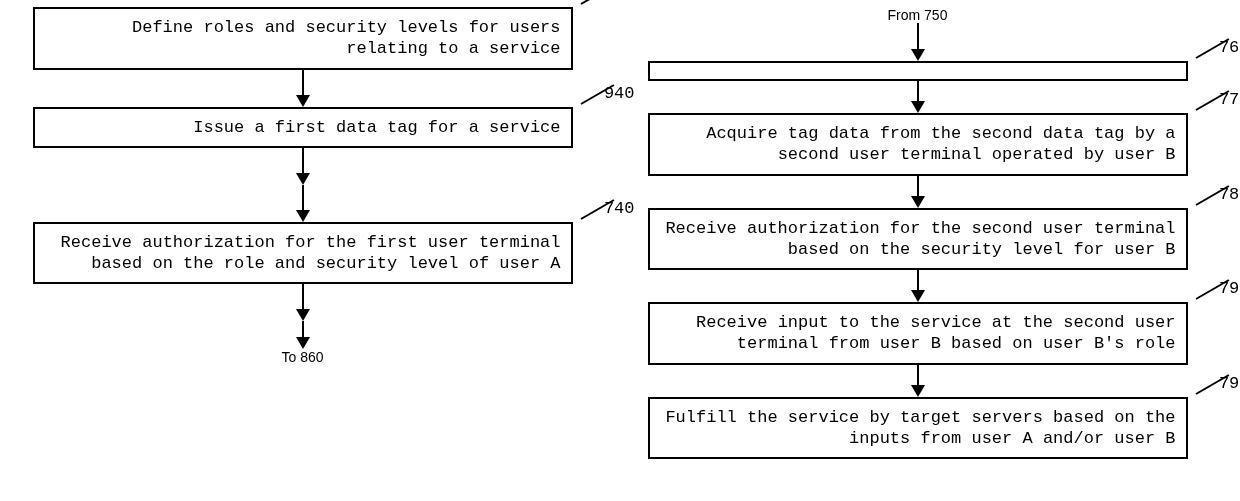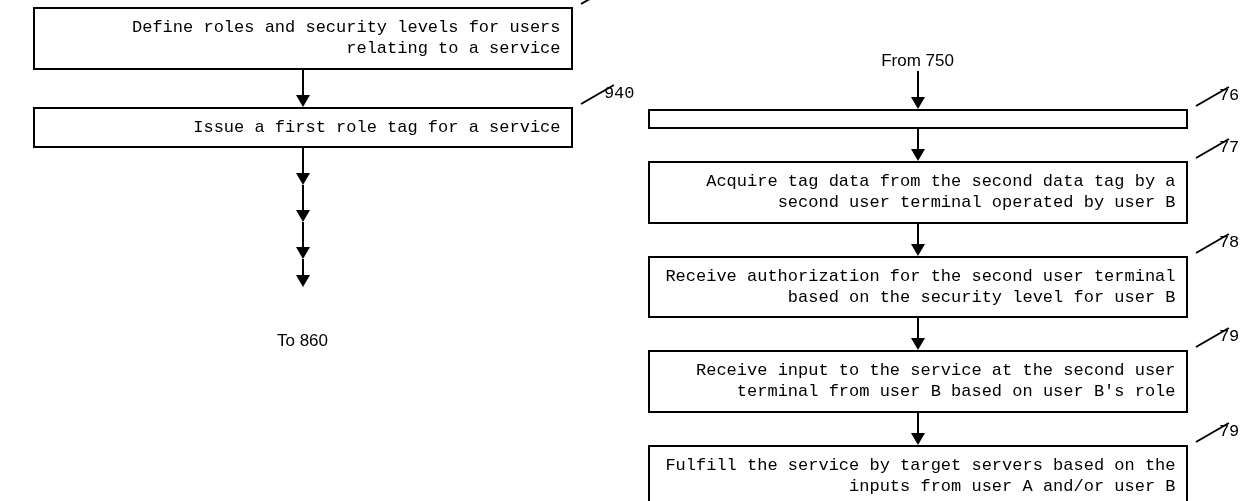--- a/index.html
+++ b/index.html
@@ -66,23 +66,22 @@
     border-left: 2px solid #000;
   }
   .arrow-v .head {
     width: 0;
     height: 0;
     border-left: 7px solid transparent;
     border-right: 7px solid transparent;
     border-top: 12px solid #000;
   }
   .entry-label, .exit-label {
-    font-size: 17px;
+    font-size: 14px;
     text-align: center;
-    margin-top: 44px;
   }
 </style>
 </head>
 <body>
 
 <div class="page">
   <div class="columns">
 
     <div class="col">
 
@@ -92,32 +91,37 @@
         <span>Define roles and security levels for users relating to a service</span>
       </div>
       <div class="arrow-v">
         <span class="shaft" style="height:25px"></span>
           <span class="head"></span>
       </div>
 
       <div class="fbox">
         <span class="refline"></span>
         <span class="refnum">940</span>
-        <span>Issue a first role tag for a service</span>
+        <span>Issue a first data tag for a service</span>
       </div>
       <div class="arrow-v">
         <span class="shaft" style="height:25px"></span>
           <span class="head"></span>
       </div>
 
       <div class="arrow-v">
         <span class="shaft" style="height:25px"></span>
           <span class="head"></span>
       </div>
 
+      <div class="fbox">
+        <span class="refline"></span>
+        <span class="refnum">740</span>
+        <span>Receive authorization for the first user terminal based on the role and security level of user A</span>
+      </div>
       <div class="arrow-v">
         <span class="shaft" style="height:25px"></span>
           <span class="head"></span>
       </div>
 
       <div class="arrow-v">
         <span class="shaft" style="height:16px"></span>
           <span class="head"></span>
       </div>
 

